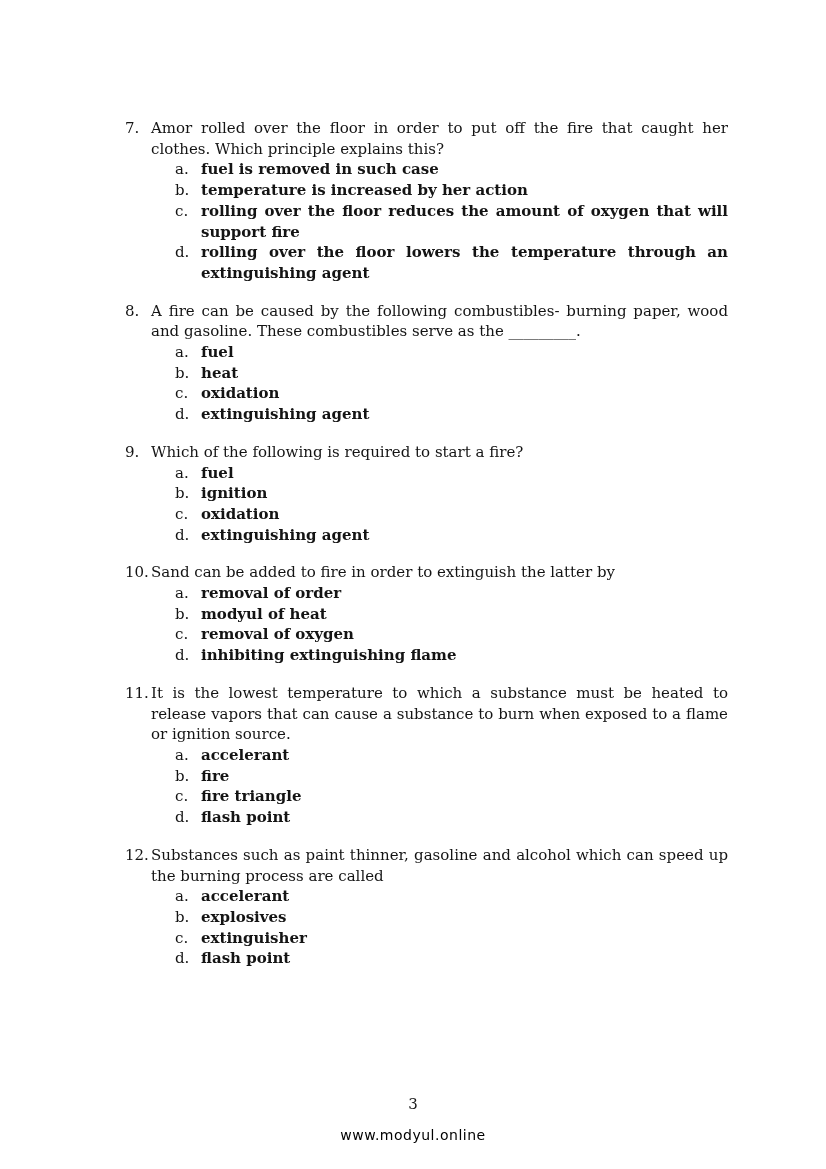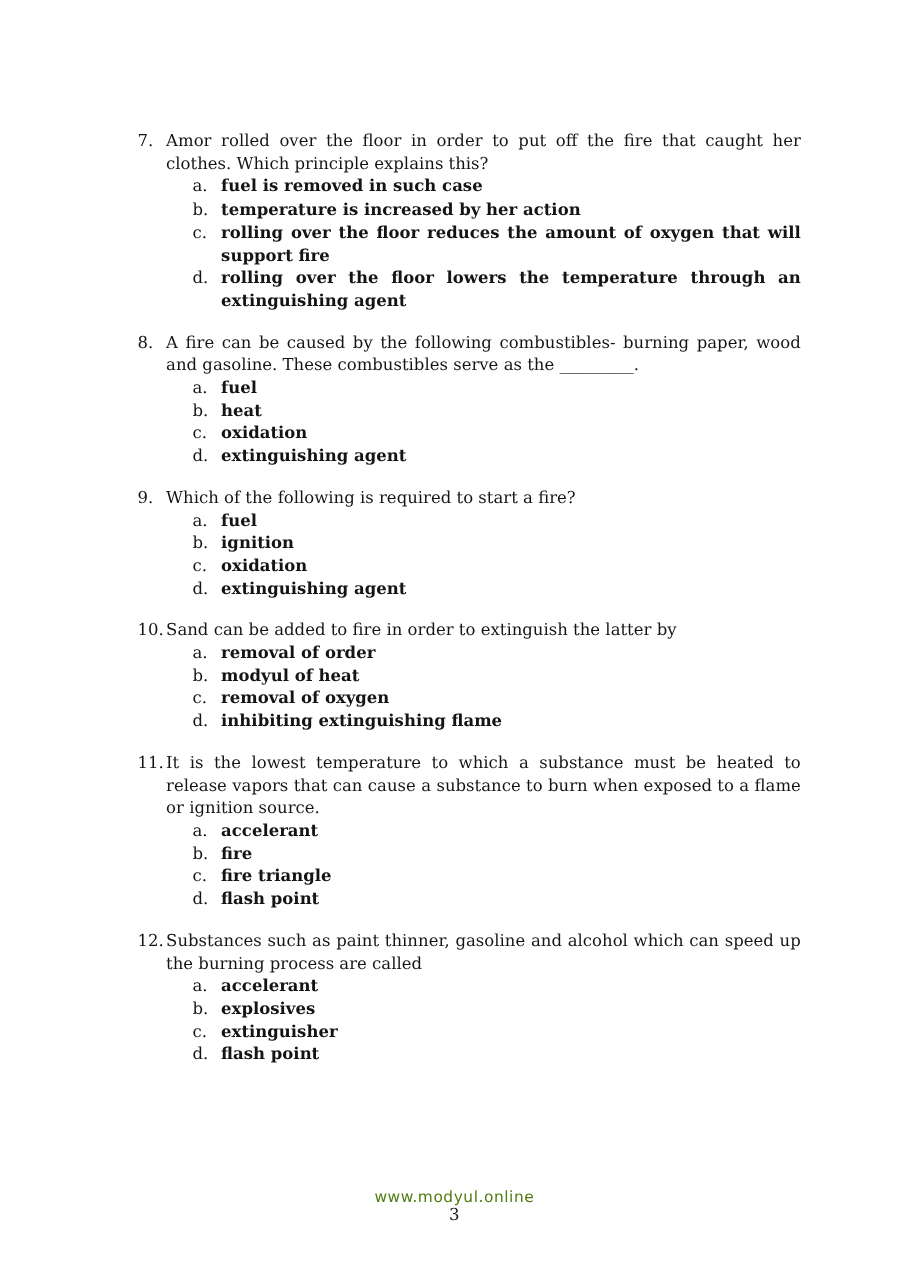--- a/index.html
+++ b/index.html
@@ -56,26 +56,26 @@
     position: absolute;
     top: 1095px;
     left: 0;
     width: 100%;
     text-align: center;
     font-size: 15px;
     color: #1a1a1a;
   }
   .footer-link {
     position: absolute;
-    top: 1081px;
+    top: 1127px;
     left: 0;
     width: 100%;
     text-align: center;
     font-size: 14px;
-    color: #4d7c0f;
+    color: #000000;
     font-family: "DejaVu Sans", "Liberation Sans", sans-serif;
     letter-spacing: 0.5px;
   }
 </style>
 </head>
 <body>
 
 <div class="page">
   <div class="content">
 

